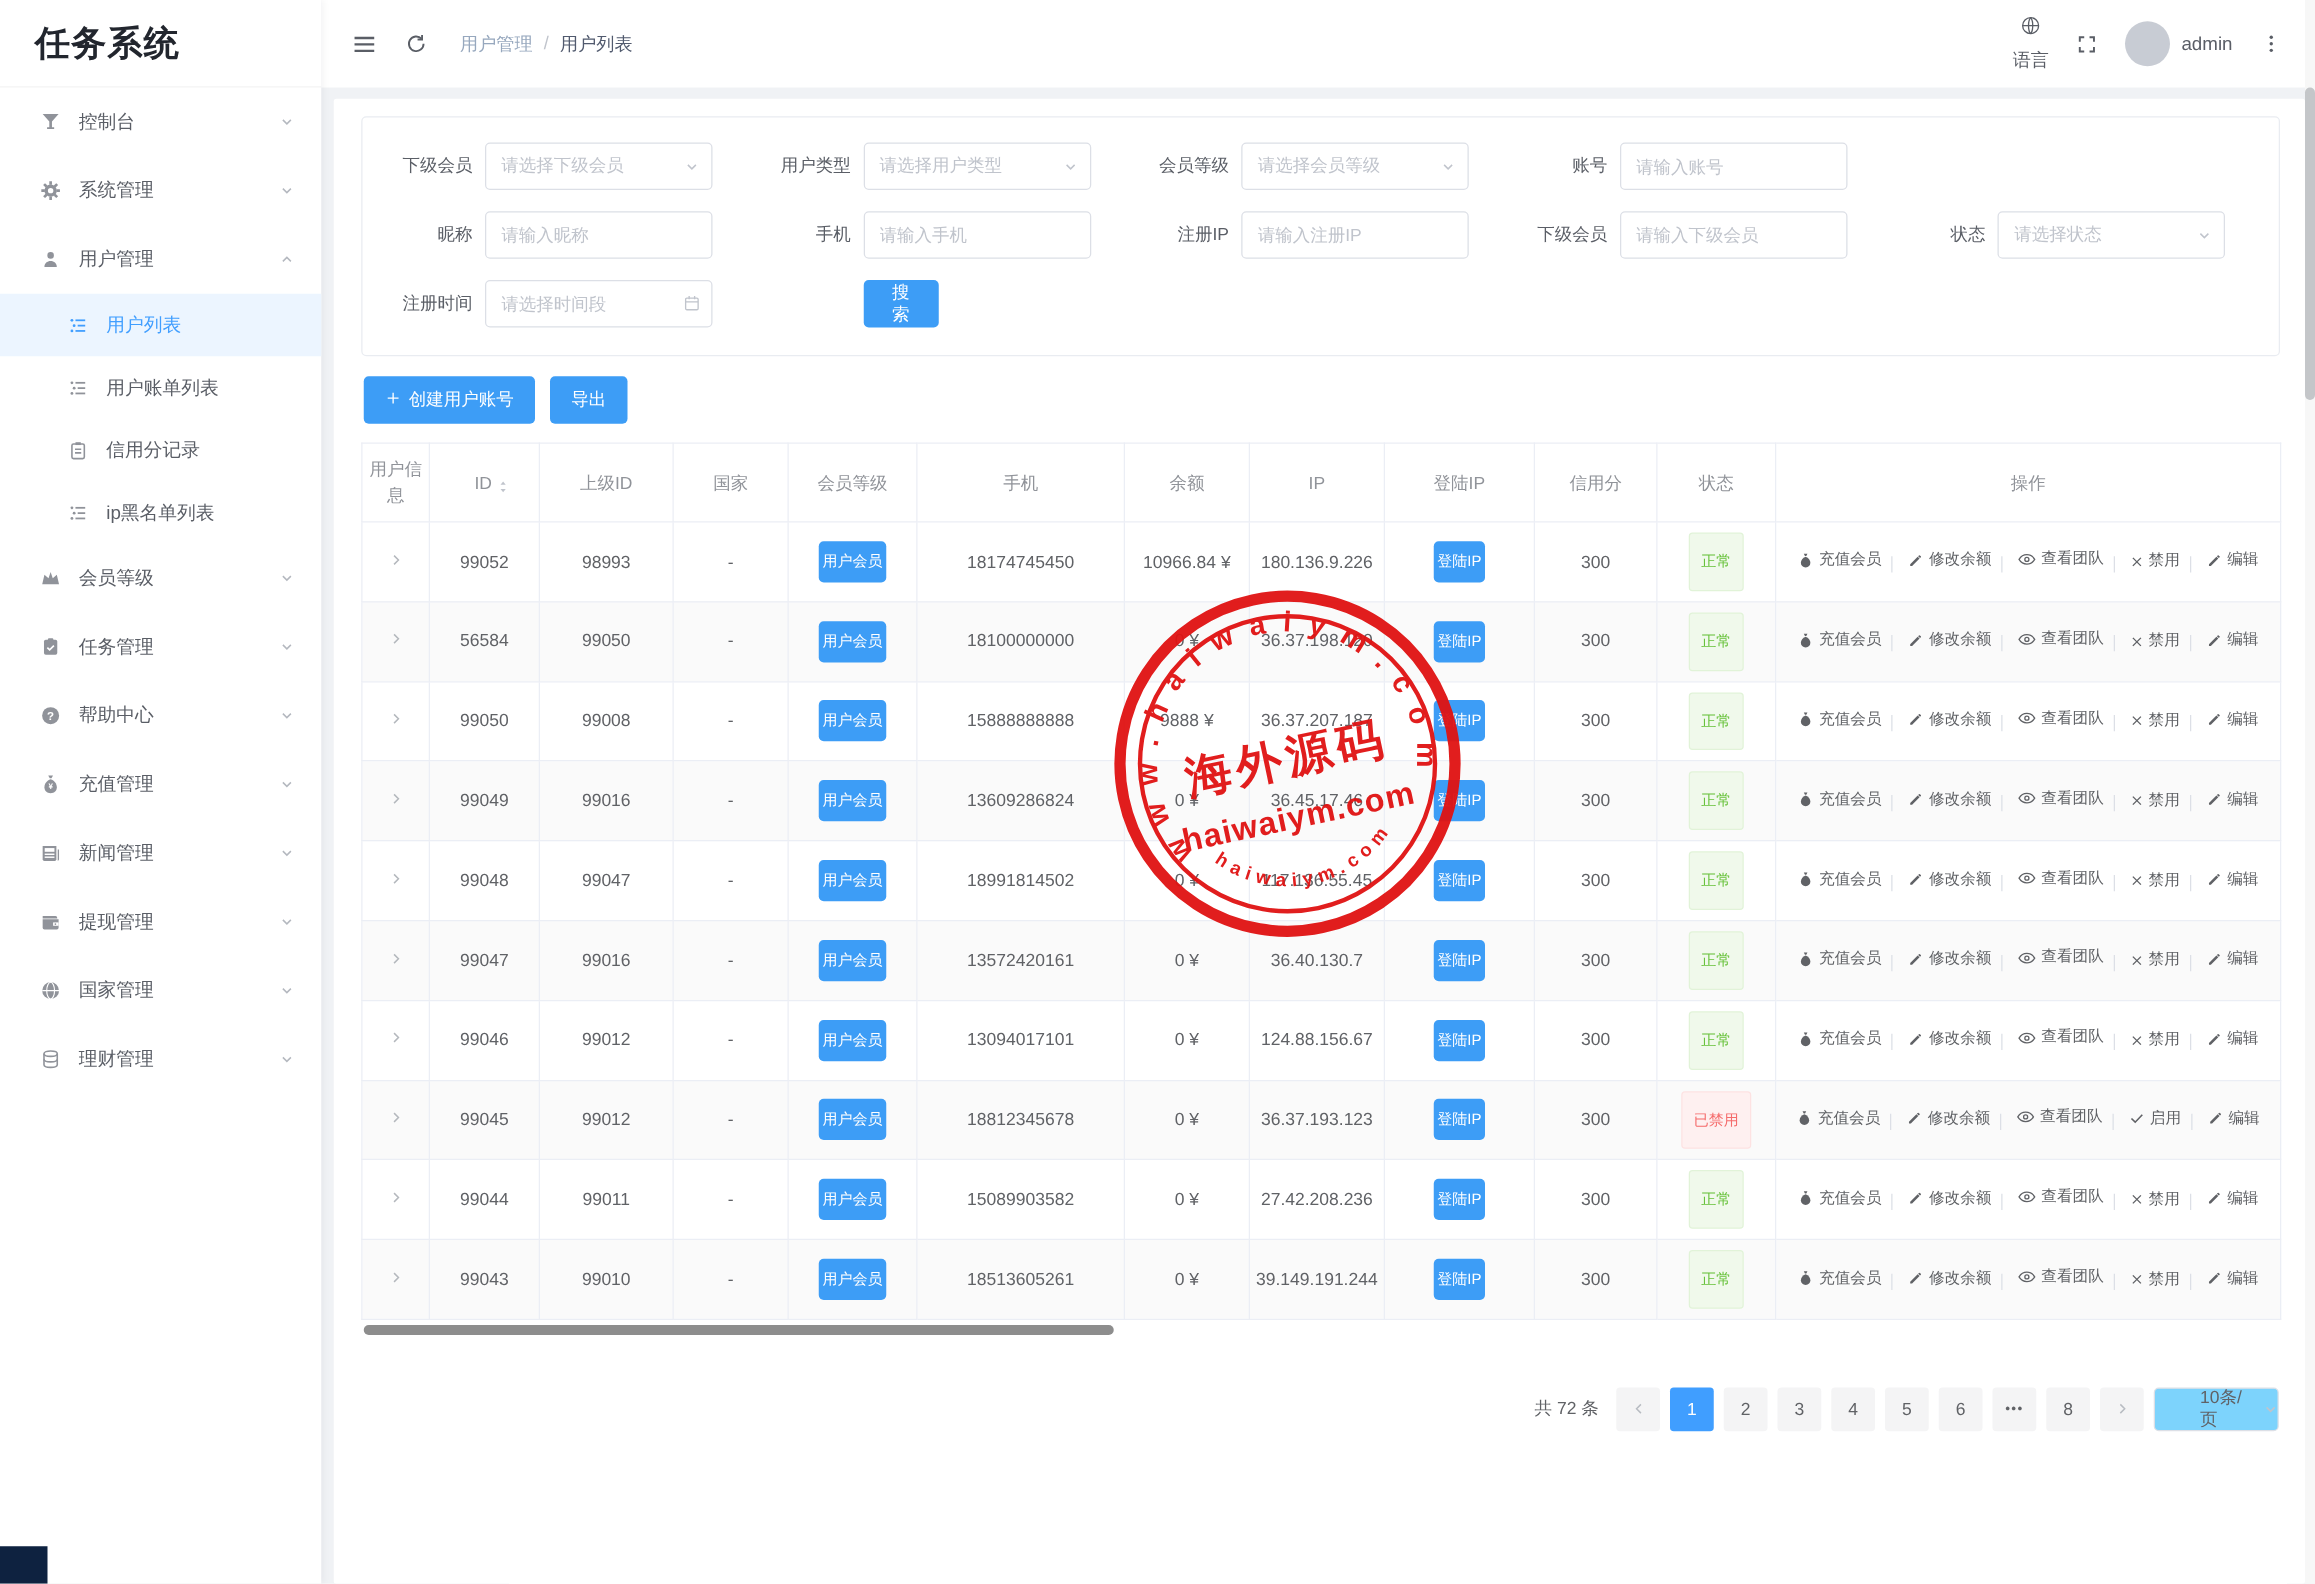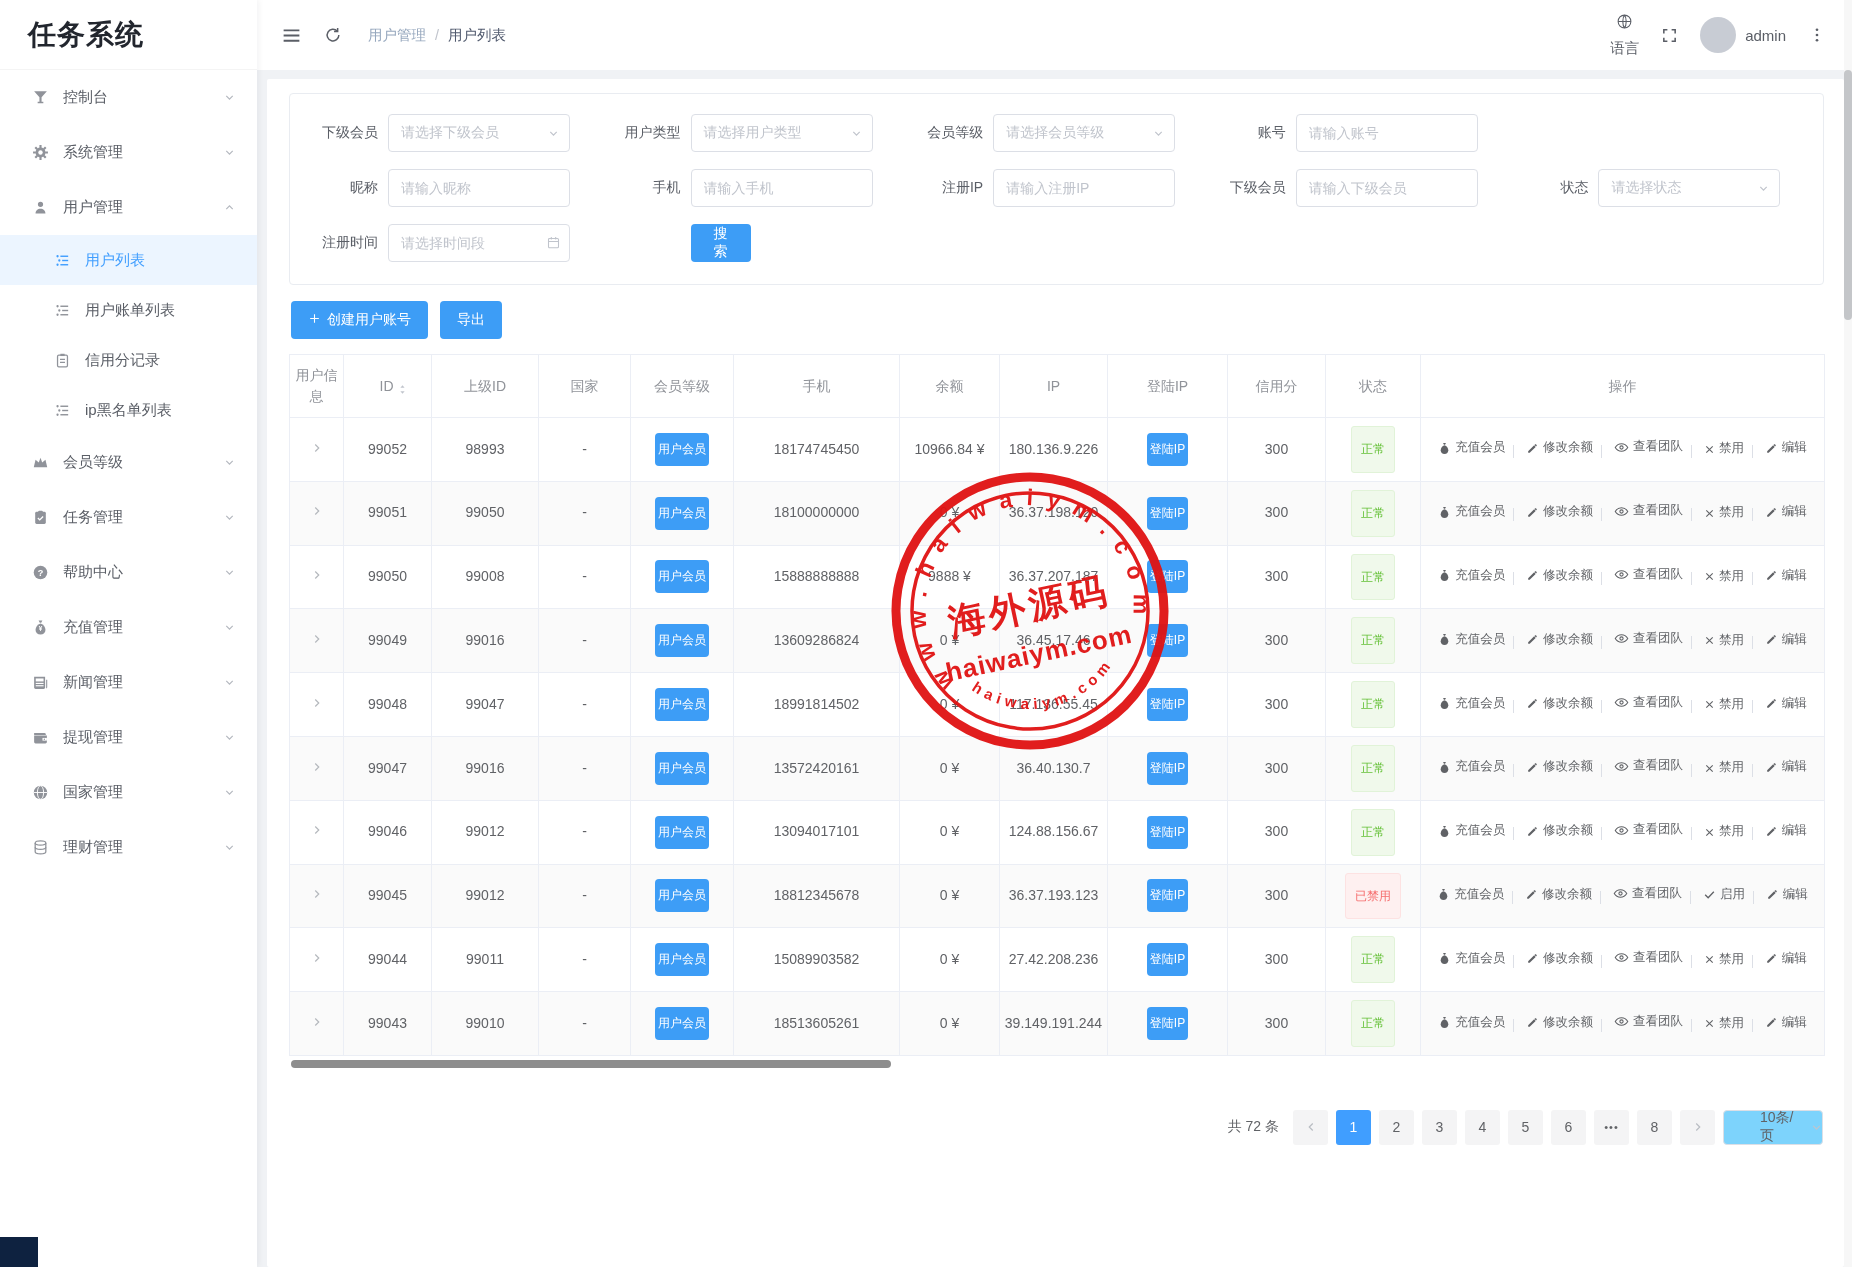--- a/index.html
+++ b/index.html
@@ -556,21 +556,21 @@
                       </svg>
                     </span>编辑</span>
   </td>
               </tr>
               <tr>
   <td><span class="expand">
                     <svg viewBox="0 0 24 24" width="12" height="12" fill="none" stroke="currentColor" stroke-width="2.4">
                       <path d="M8.5 5l7 7-7 7"></path>
                     </svg>
                   </span></td>
-  <td>99051</td>
+  <td>56584</td>
   <td>99050</td>
   <td>-</td>
   <td><button class="btn-mini">用户会员</button></td>
   <td>18100000000</td>
   <td>0 ¥</td>
   <td>36.37.198.120</td>
   <td><button class="btn-mini">登陆IP</button></td>
   <td>300</td>
   <td><span class="badge ok">正常</span></td>
   <td class="ops">

